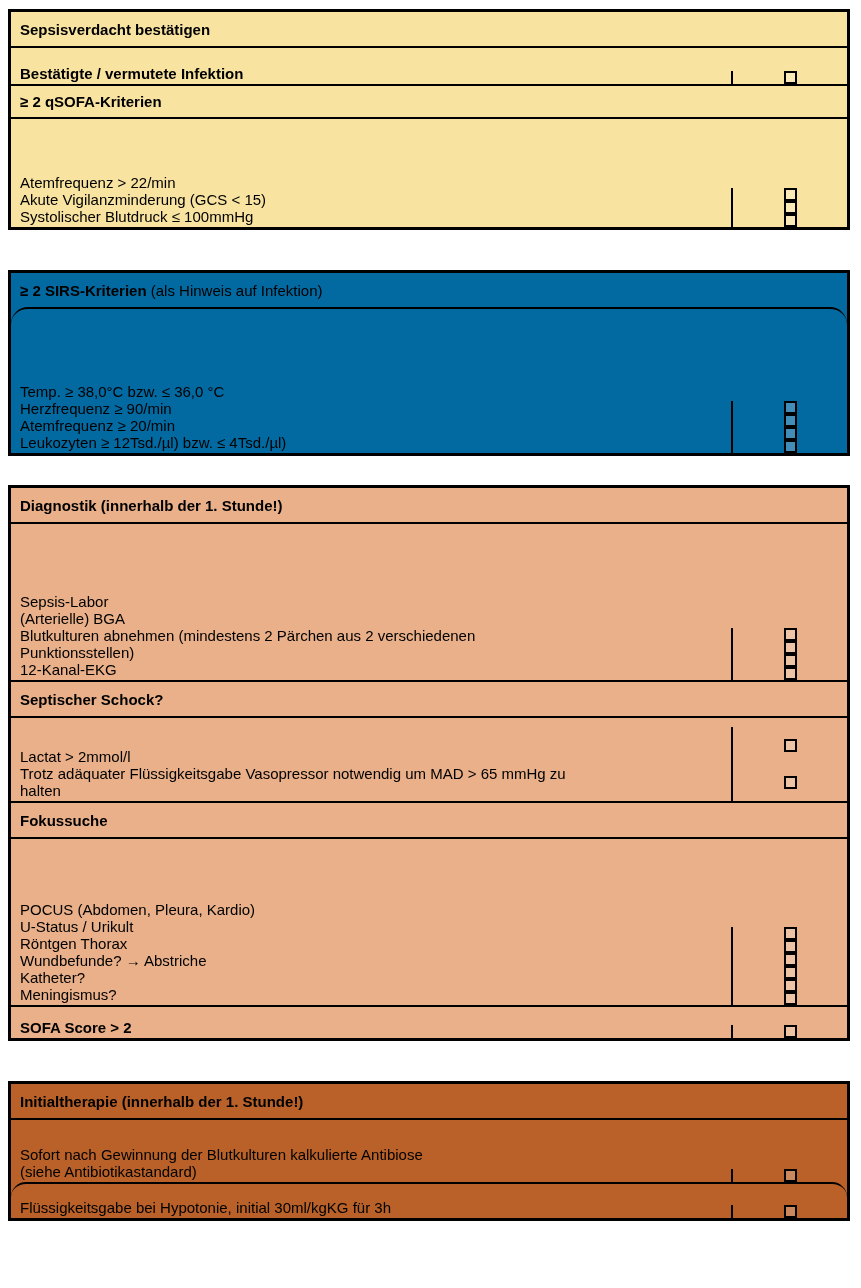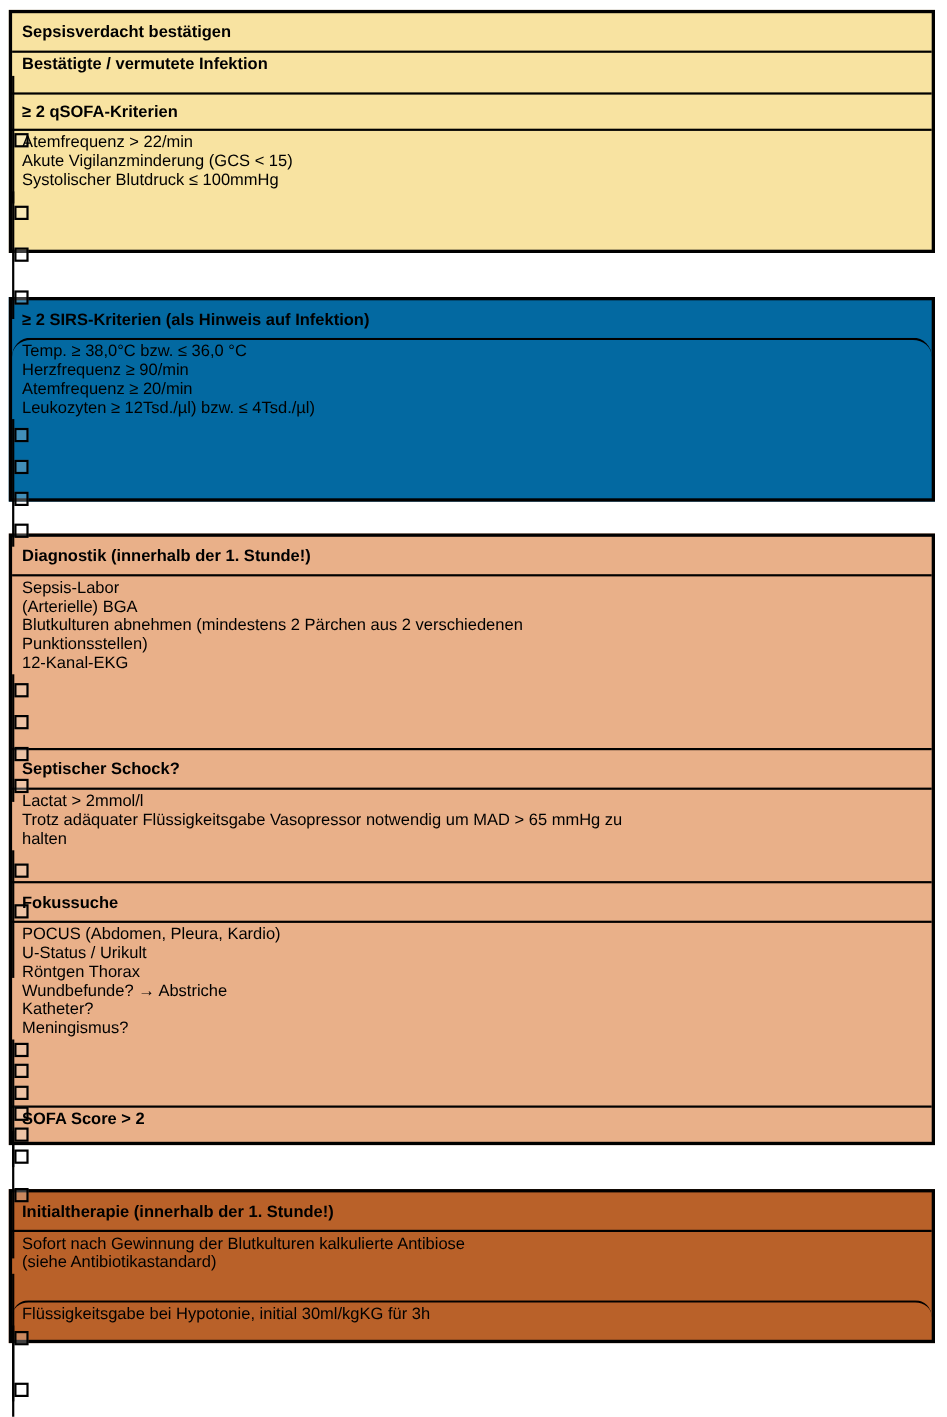--- a/index.html
+++ b/index.html
@@ -8,22 +8,22 @@
     width:861px;height:1288px;background:#ffffff;color:#000000;
     font-family:"Liberation Sans",sans-serif;position:relative;overflow:hidden;
   }
   .doc{position:absolute;left:8px;top:9px;width:842px;}
   .ctable{border:3px solid #000;box-sizing:border-box;}
   .row{box-sizing:border-box;display:flex;}
   .bt{border-top:2px solid #000;}
   .header-row{
     align-items:center;padding-left:9px;font-weight:bold;font-size:15px;
   }
-  .hdr-regular{font-weight:bold;white-space:pre;}
-  .check-row{align-items:flex-start;flex-direction:column;}
+  .hdr-regular{font-weight:normal;white-space:pre;}
+  .check-row{align-items:flex-end;}
   .text-cell{
     flex:1 1 auto;display:flex;flex-direction:column;justify-content:space-around;
     padding:2px 8px 2px 9px;font-size:15px;box-sizing:border-box;min-width:0;
   }
   .text-cell.bold{font-weight:bold;}
   .line{white-space:pre;overflow:hidden;}
   .cb-cell{
     flex:0 0 116px;border-left:2px solid #000;box-sizing:border-box;
     display:flex;flex-direction:column;justify-content:space-around;align-items:center;
   }

